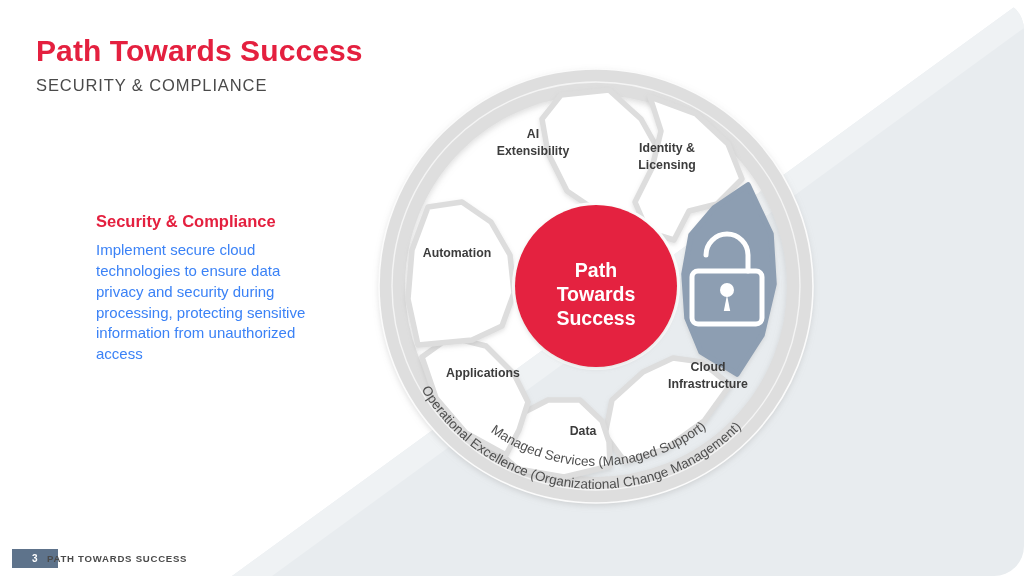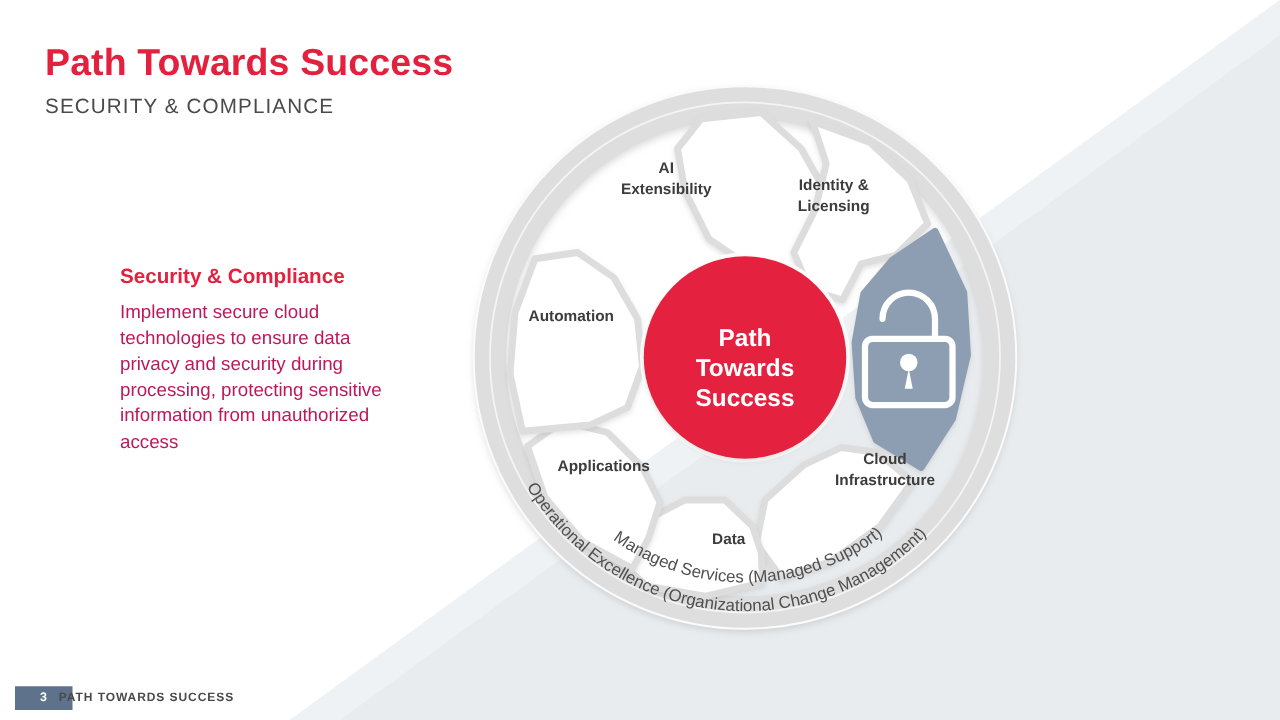--- a/index.html
+++ b/index.html
@@ -11,20 +11,21 @@
     background: #ffffff;
     font-family: "Liberation Sans", sans-serif;
   }
 
   #slide {
     position: relative;
     width: 1024px;
     height: 576px;
     background: #ffffff;
     overflow: hidden;
+    border-radius: 30px;
   }
 
   
   .bg-wedge {
     position: absolute;
     inset: 0;
     width: 1024px;
     height: 576px;
     pointer-events: none;
   }
@@ -63,21 +64,21 @@
   .body-heading {
     font-size: 16.5px;
     font-weight: bold;
     color: #E4203F;
     margin-bottom: 9px;
     white-space: nowrap;
   }
   .body-text {
     font-size: 15px;
     line-height: 1.39;
-    color: #be185d;
+    color: #3b82f6;
   }
 
   
   .diagram {
     position: absolute;
     left: 362px;
     top: 52px;
     width: 470px;
     height: 470px;
   }

